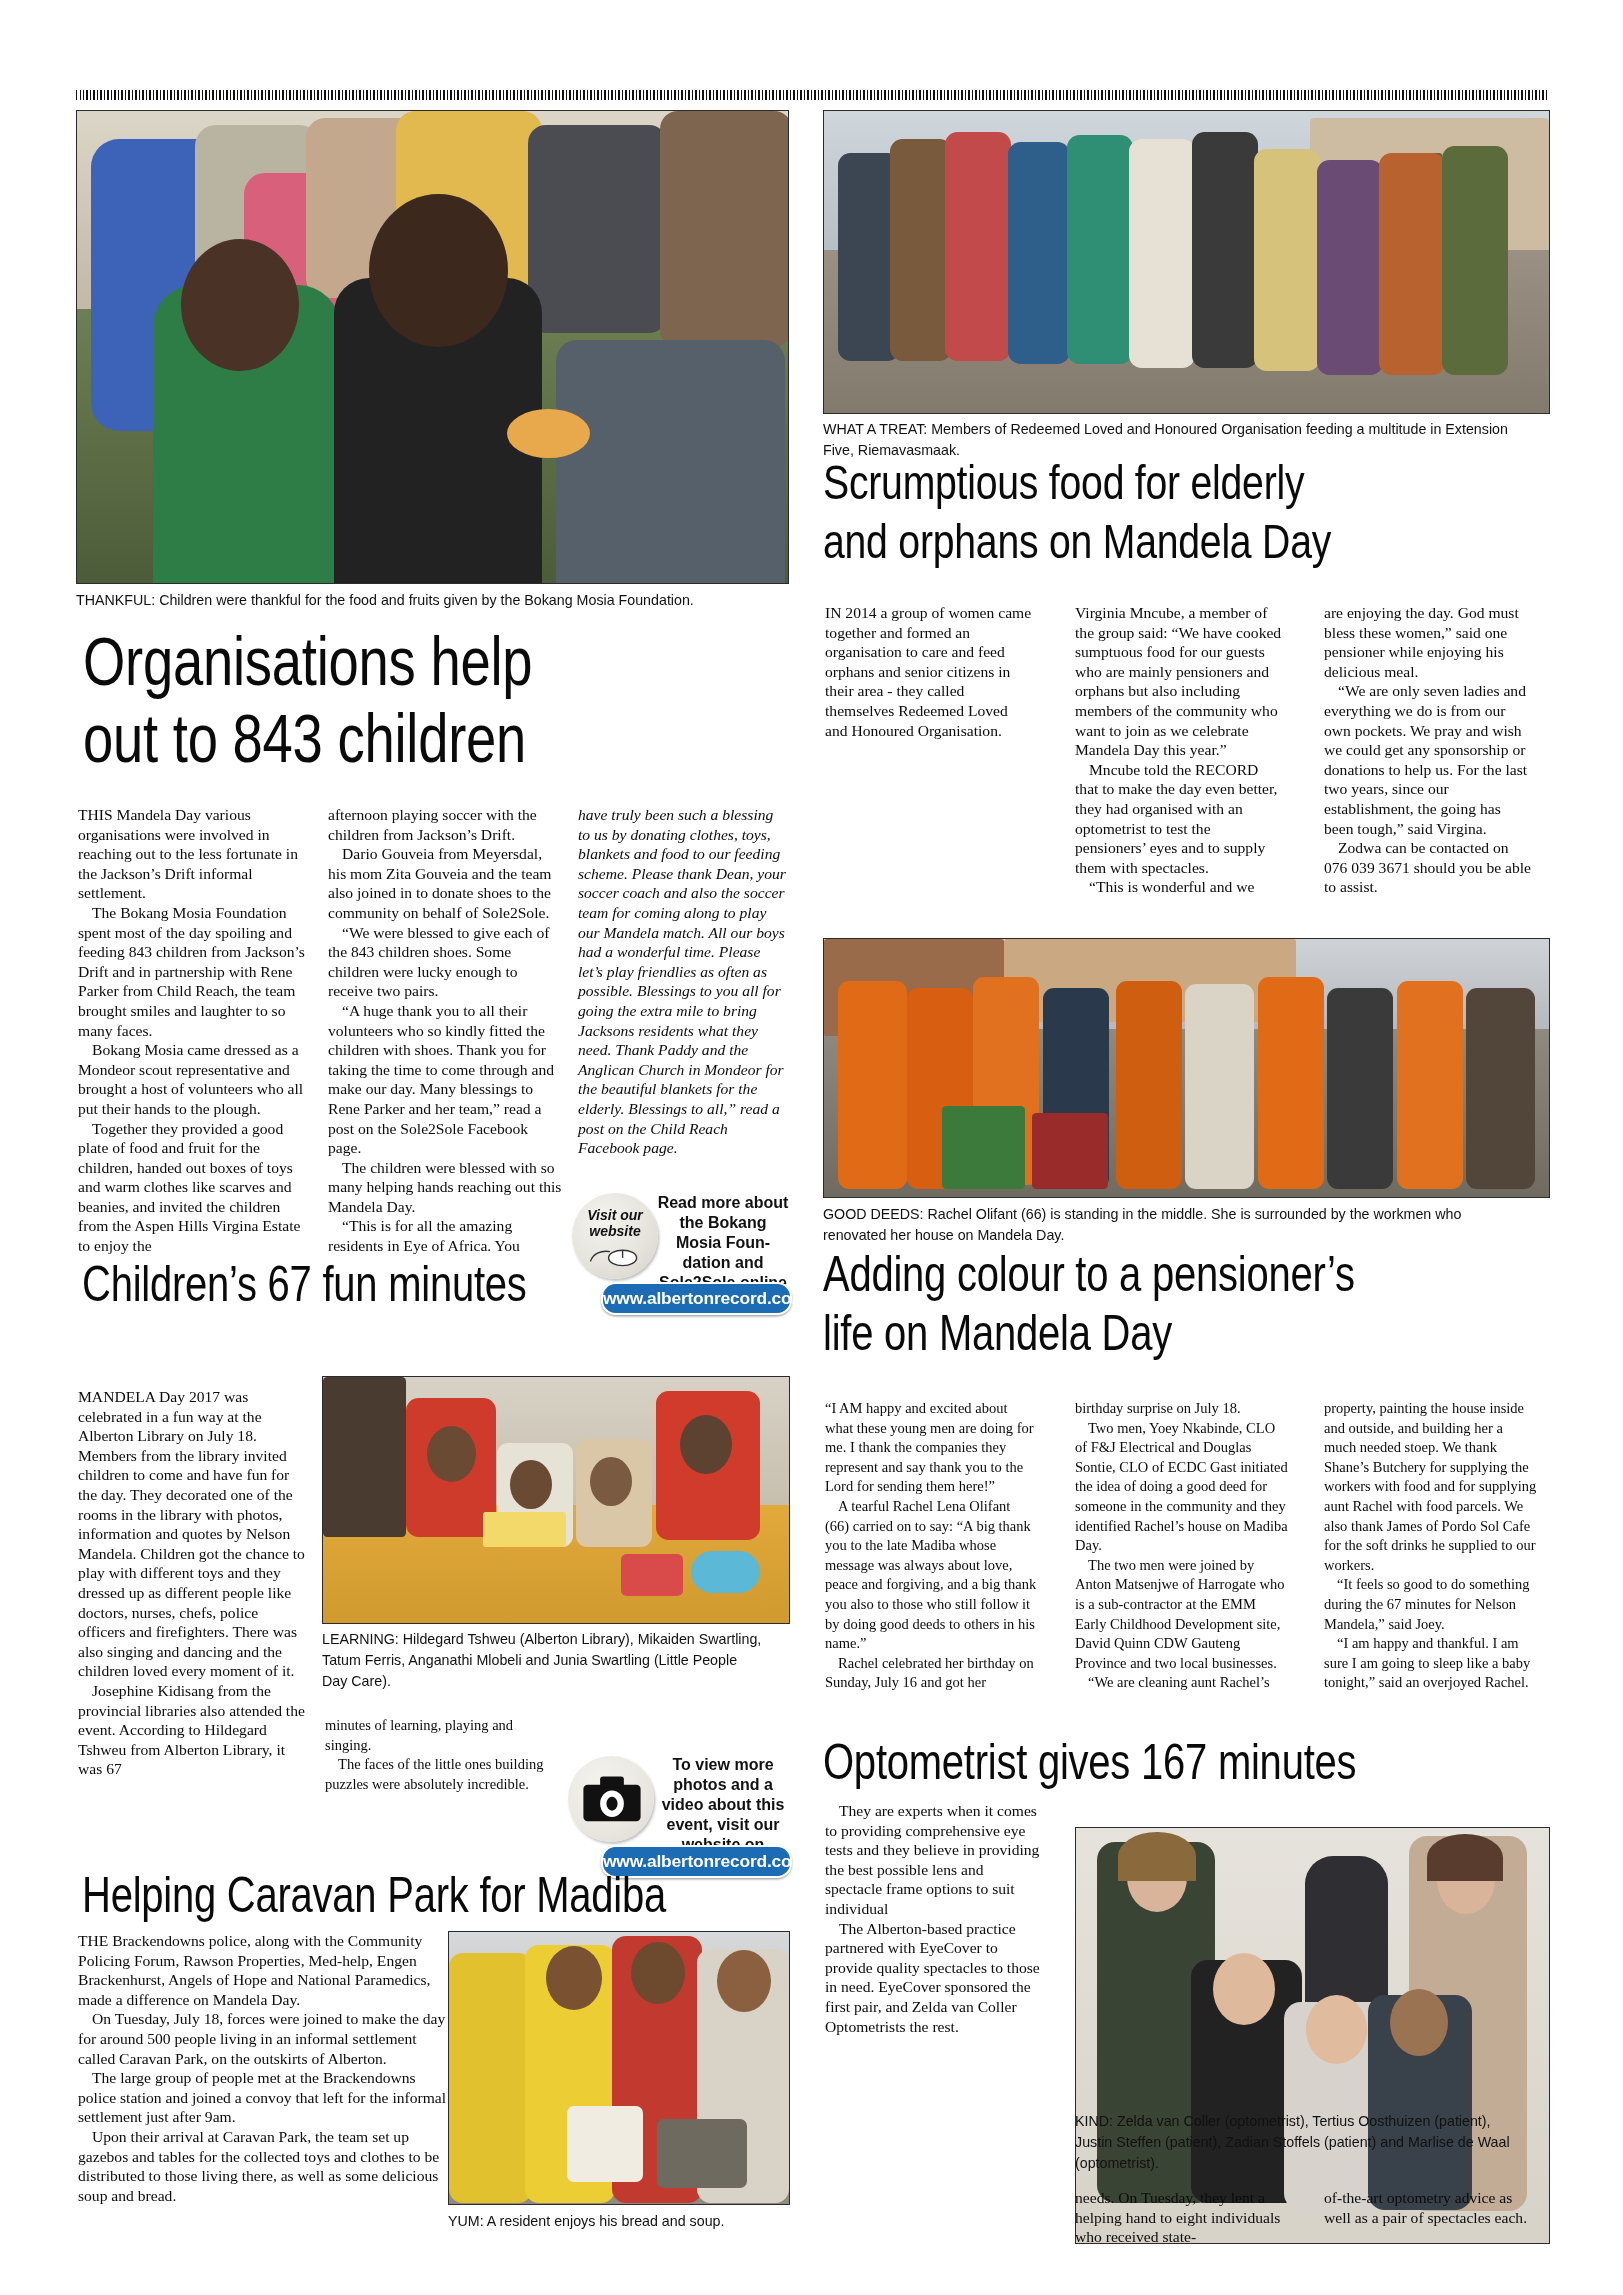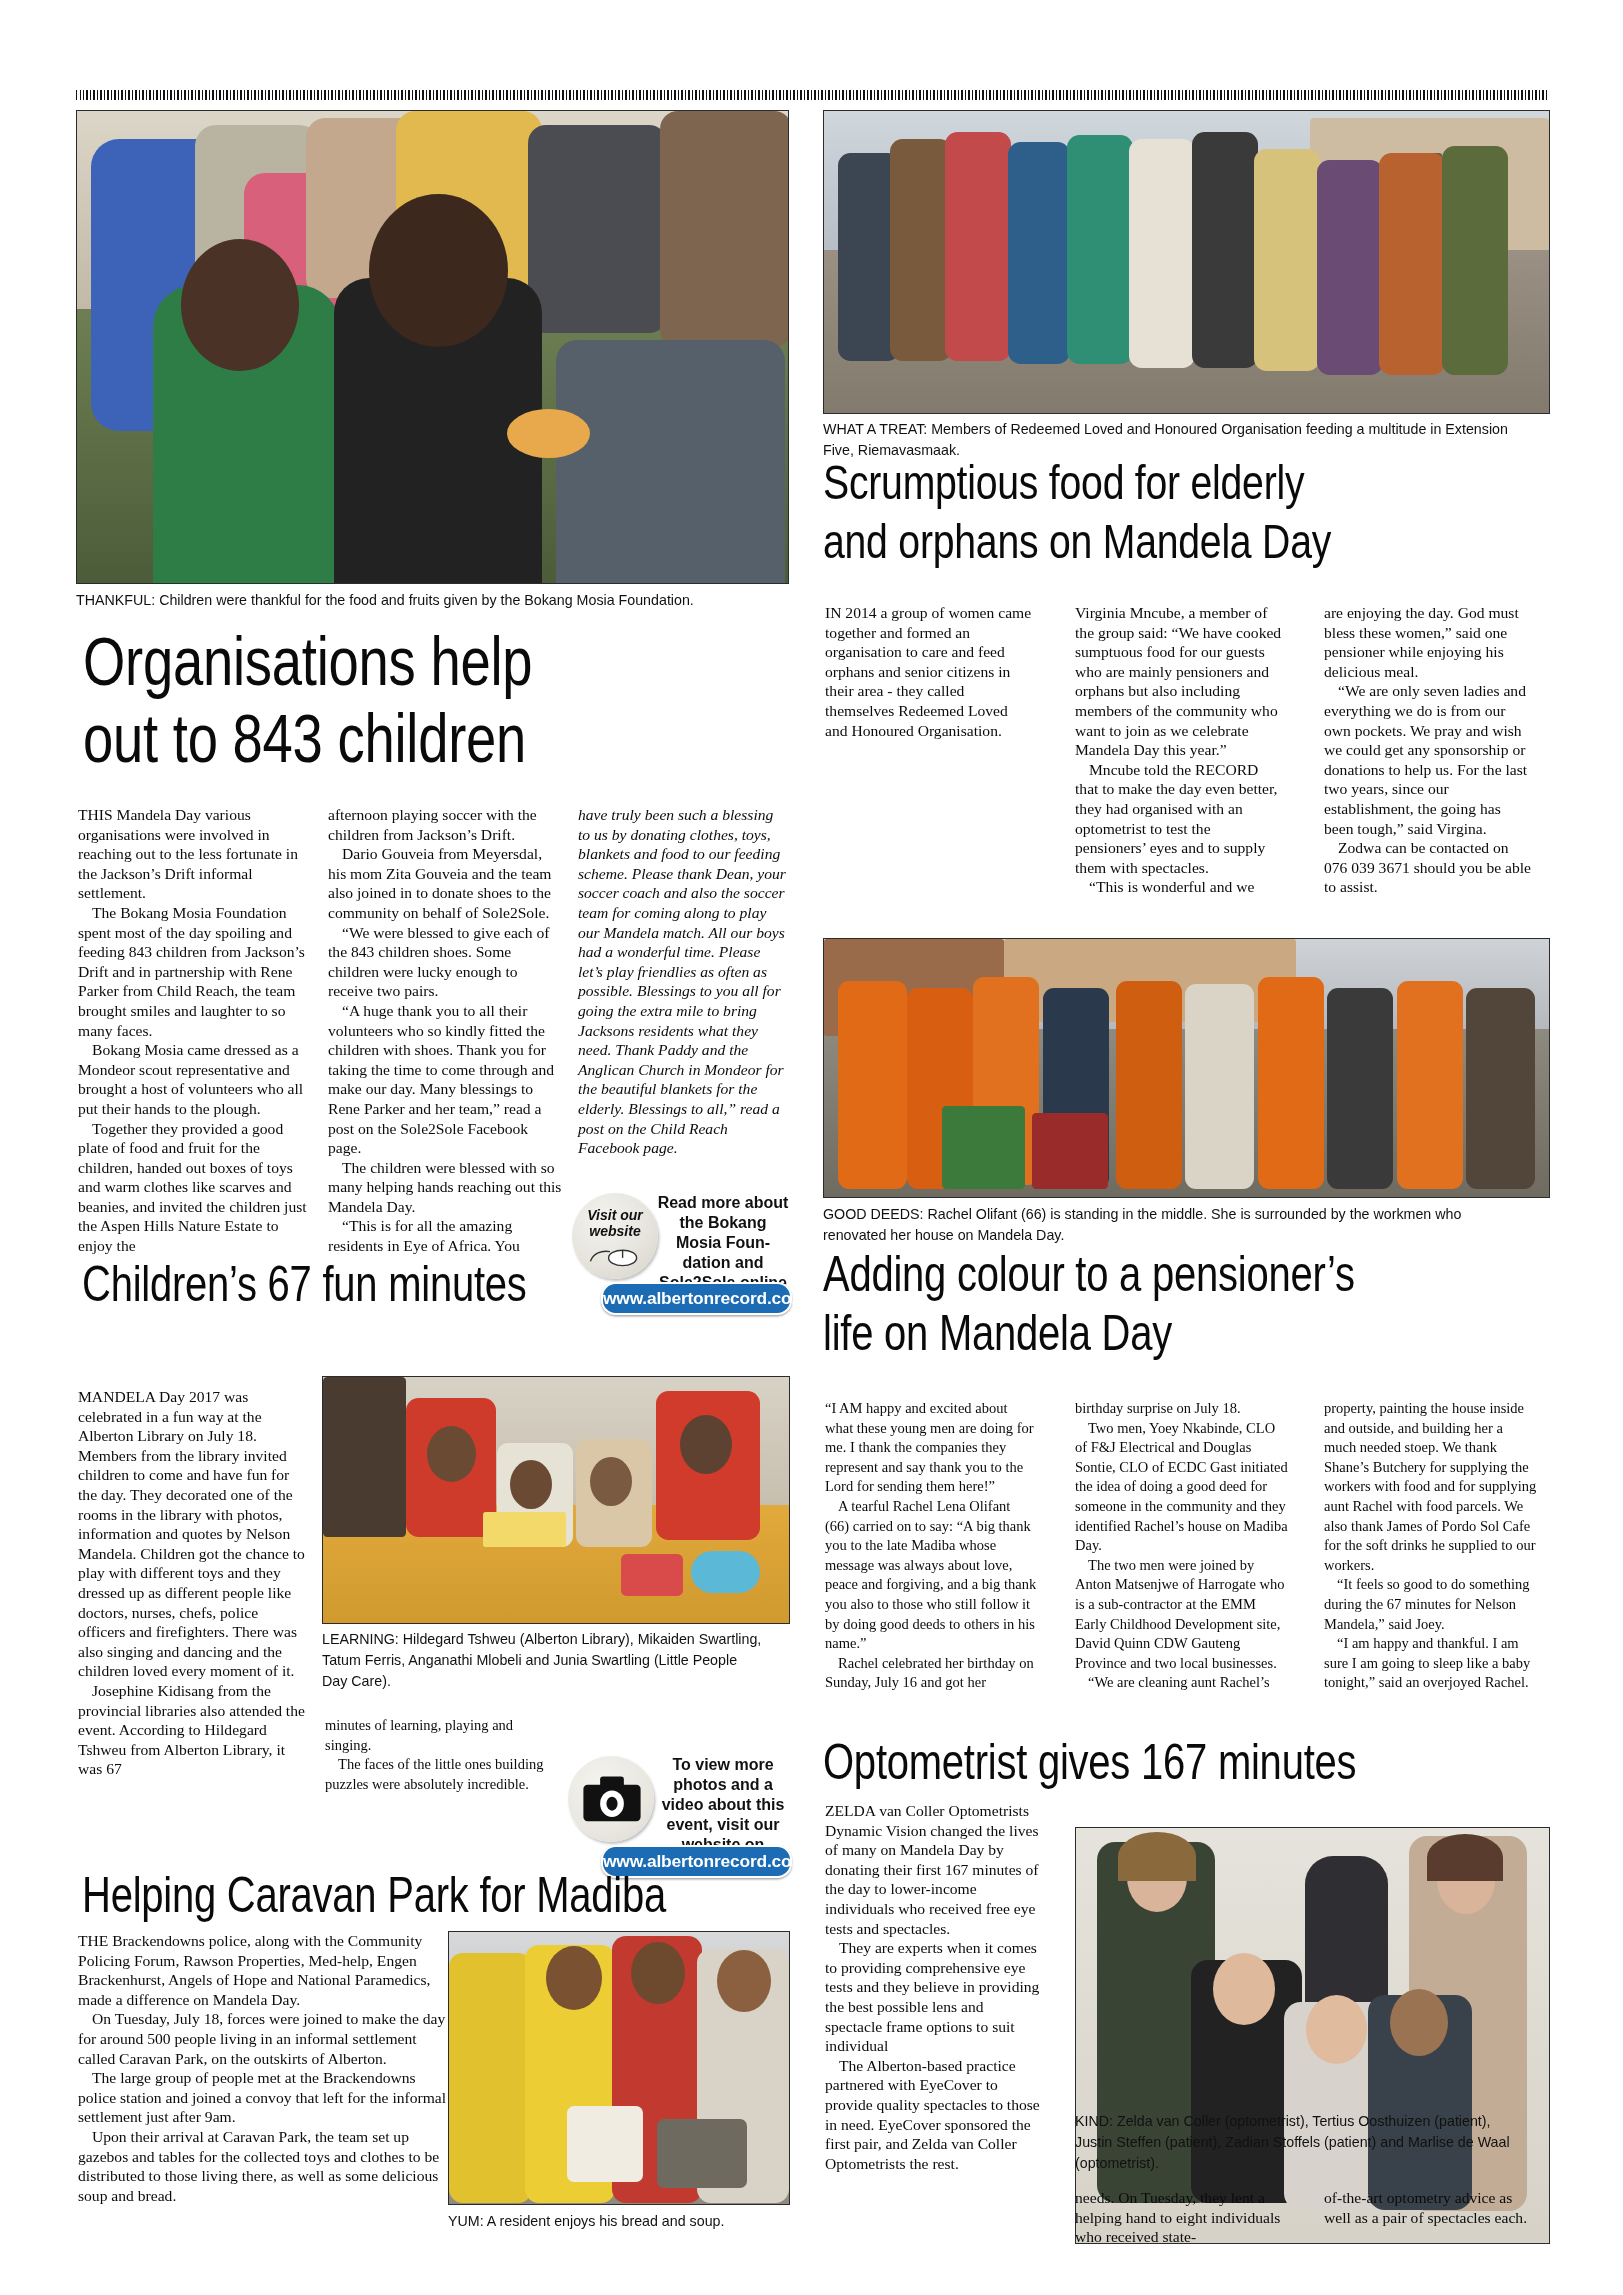--- a/index.html
+++ b/index.html
@@ -99,21 +99,21 @@
   <div class="hl" style="left:823px;top:455px;font-size:49px;line-height:54px;">Scrumptious food for elderly</div>
   <div class="hl" style="left:823px;top:514px;font-size:49px;line-height:54px;">and orphans on Mandela Day</div>
 
   <div class="hl" style="left:83px;top:625px;font-size:68px;line-height:72px;">Organisations help</div>
   <div class="hl" style="left:83px;top:702px;font-size:68px;line-height:72px;">out to 843 children</div>
 
   <div class="col" style="left:78px;top:805px;width:236px;">
     <p class="first">THIS Mandela Day various organisations were involved in reaching out to the less fortunate in the Jackson’s Drift informal settlement.</p>
     <p>The Bokang Mosia Foundation spent most of the day spoiling and feeding 843 children from Jackson’s Drift and in partnership with Rene Parker from Child Reach, the team brought smiles and laughter to so many faces.</p>
     <p>Bokang Mosia came dressed as a Mondeor scout representative and brought a host of volunteers who all put their hands to the plough.</p>
-    <p>Together they provided a good plate of food and fruit for the children, handed out boxes of toys and warm clothes like scarves and beanies, and invited the children just the Aspen Hills Nature Estate to enjoy the</p>
+    <p>Together they provided a good plate of food and fruit for the children, handed out boxes of toys and warm clothes like scarves and beanies, and invited the children from the Aspen Hills Virgina Estate to enjoy the</p>
   </div>
   <div class="col" style="left:328px;top:805px;width:236px;">
     <p class="first">afternoon playing soccer with the children from Jackson’s Drift.</p>
     <p>Dario Gouveia from Meyersdal, his mom Zita Gouveia and the team also joined in to donate shoes to the community on behalf of Sole2Sole.</p>
     <p>“We were blessed to give each of the 843 children shoes. Some children were lucky enough to receive two pairs.</p>
     <p>“A huge thank you to all their volunteers who so kindly fitted the children with shoes. Thank you for taking the time to come through and make our day. Many blessings to Rene Parker and her team,” read a post on the Sole2Sole Facebook page.</p>
     <p>The children were blessed with so many helping hands reaching out this Mandela Day.</p>
     <p>“This is for all the amazing residents in Eye of Africa. You</p>
   </div>
   <div class="col" style="left:578px;top:805px;width:210px;font-style:italic;">
@@ -227,21 +227,20 @@
   </div>
   <div class="col cond" style="left:1324px;top:1398px;width:229px;">
     <p class="first">property, painting the house inside and outside, and building her a much needed stoep. We thank Shane’s Butchery for supplying the workers with food and for supplying aunt Rachel with food parcels. We also thank James of Pordo Sol Cafe for the soft drinks he supplied to our workers.</p>
     <p>“It feels so good to do something during the 67 minutes for Nelson Mandela,” said Joey.</p>
     <p>“I am happy and thankful. I am sure I am going to sleep like a baby tonight,” said an overjoyed Rachel.</p>
   </div>
 
   <div class="hl" style="left:823px;top:1734px;font-size:50px;line-height:56px;">Optometrist gives 167 minutes</div>
 
   <div class="col" style="left:825px;top:1801px;width:217px;">
-    <p class="first">ZELDA van Coller Optometrists Dynamic Vision changed the lives of many on Mandela Day by donating their first 167 minutes of the day to lower-income individuals who received free eye tests and spectacles.</p>
     <p>They are experts when it comes to providing comprehensive eye tests and they believe in providing the best possible lens and spectacle frame options to suit individual</p>
     <p>The Alberton-based practice partnered with EyeCover to provide quality spectacles to those in need. EyeCover sponsored the first pair, and Zelda van Coller Optometrists the rest.</p>
   </div>
 
   <div class="photo" style="left:1075px;top:1827px;width:473px;height:415px;">
     <div class="sky" style="background:linear-gradient(180deg,#e6e3dc 0%,#d6d2c8 100%);height:100%;"></div>
     <div class="blob" style="left:229px;top:28px;width:83px;height:180px;background:#2f2f33;border-radius:28px 28px 0 0;"></div>
     <div class="blob" style="left:21px;top:14px;width:118px;height:361px;background:#3a4434;border-radius:18px;"></div>
     <div class="blob" style="left:51px;top:15.3px;width:60px;height:69px;background:#d9b49a;border-radius:50%;"></div>
     <div class="blob" style="left:42px;top:4.2px;width:78px;height:49px;background:#8a6a3c;border-radius:50% 50% 0 0;"></div>

